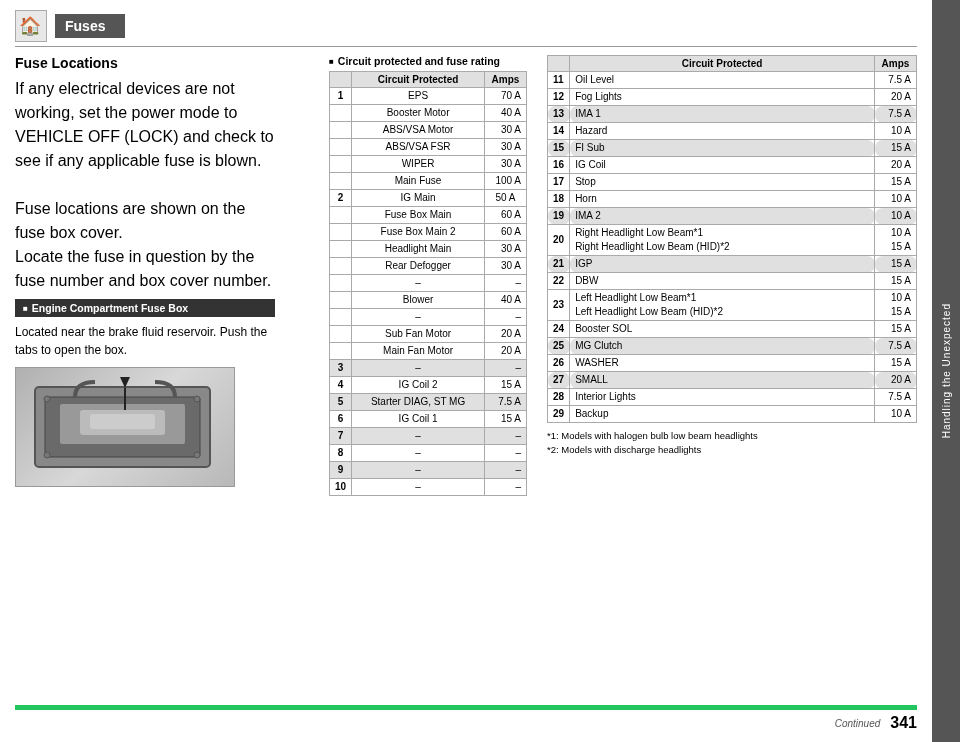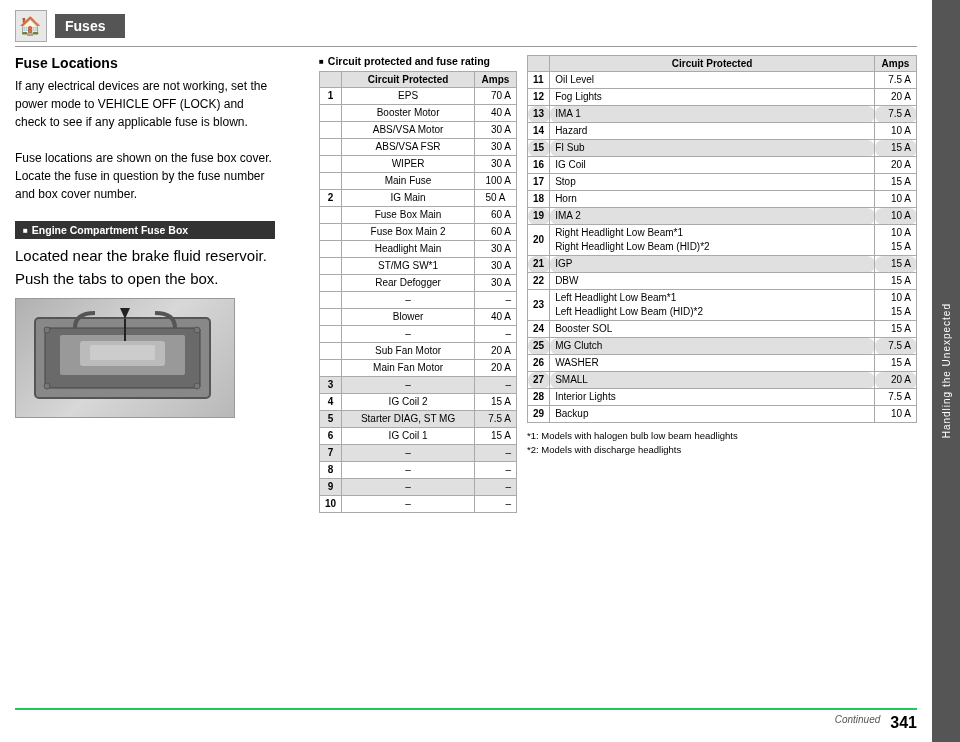--- a/index.html
+++ b/index.html
@@ -78,59 +78,59 @@
       padding: 4px 20px 4px 10px;
       font-size: 14px;
       font-weight: bold;
     }
 
     
     .content-body {
       display: flex;
       flex-direction: row;
       flex: 1;
-      gap: 10px;
+      gap: 20px;
     }
 
     
     .left-col {
       width: 260px;
       flex-shrink: 0;
     }
 
     .section-title {
       font-size: 14px;
       font-weight: bold;
       margin-bottom: 6px;
     }
 
     .intro-text {
-      font-size: 12px;
+      font-size: 16px;
       line-height: 1.5;
-      margin-bottom: 18px;
+      margin-bottom: 6px;
     }
 
     .engine-box-header {
       background: #333;
       color: #fff;
       font-size: 10.5px;
       font-weight: bold;
       padding: 3px 8px;
       margin-bottom: 6px;
       display: flex;
       align-items: center;
       gap: 4px;
     }
     .engine-box-header::before {
       content: '■';
       font-size: 8px;
     }
 
     .engine-desc {
-      font-size: 15px;
+      font-size: 12px;
       line-height: 1.5;
       margin-bottom: 8px;
     }
 
     .fuse-image {
       width: 220px;
       height: 120px;
       background: #d0d0d0;
       border: 1px solid #999;
       display: flex;
@@ -237,23 +237,23 @@
     .footnotes {
       font-size: 9.5px;
       margin-top: 6px;
       line-height: 1.5;
     }
 
     
     .bottom-bar {
       display: flex;
       justify-content: flex-end;
-      align-items: flex-start;
+      align-items: center;
       padding-top: 4px;
-      border-top: 2px solid #22c55e;
+      border-top: 5px solid #22c55e;
       margin-top: 8px;
     }
 
     .continued-text {
       font-size: 10px;
       color: #555;
       font-style: italic;
     }
 
     .page-number {
@@ -373,25 +373,20 @@
                 <td>Fuse Box Main 2</td>
                 <td style="text-align: right;">60 A</td>
               </tr>
               <tr>
                 <td class="row-num"></td>
                 <td>Headlight Main</td>
                 <td style="text-align: right;">30 A</td>
               </tr>
               <tr>
                 <td class="row-num"></td>
-                <td>ST/MG SW*1</td>
-                <td style="text-align: right;">30 A</td>
-              </tr>
-              <tr>
-                <td class="row-num"></td>
                 <td>Rear Defogger</td>
                 <td style="text-align: right;">30 A</td>
               </tr>
               <tr>
                 <td class="row-num"></td>
                 <td>–</td>
                 <td style="text-align: right;">–</td>
               </tr>
               <tr>
                 <td class="row-num"></td>

